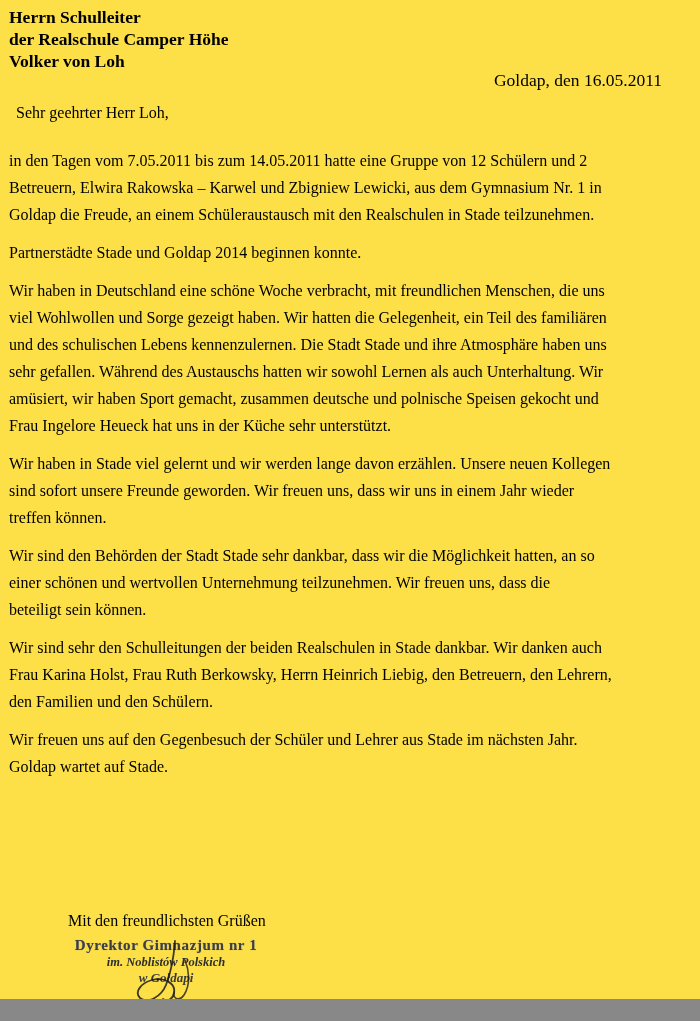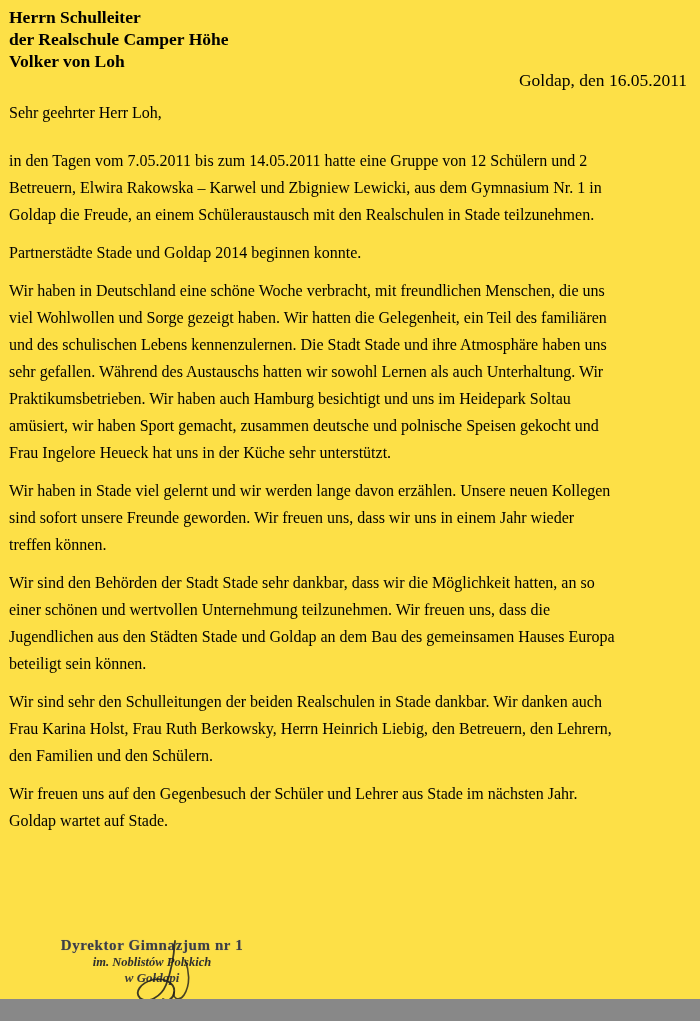--- a/index.html
+++ b/index.html
@@ -16,27 +16,27 @@
   .recipient {
     position: absolute;
     left: 9px; top: 6px;
     font-weight: bold;
     font-size: 17.5px;
     line-height: 22px;
     white-space: nowrap;
   }
   .date {
     position: absolute;
-    top: 70px; right: 13px;
+    top: 70px; right: 38px;
     font-size: 17.5px;
     white-space: nowrap;
   }
   .salutation {
     position: absolute;
-    left: 9px; top: 104px;
+    left: 16px; top: 104px;
     font-size: 16px;
     white-space: nowrap;
   }
   .body {
     position: absolute;
     left: 9px; top: 147px;
     width: 680px;
     font-size: 16px;
   }
   .para { margin: 0 0 11px 0; }
@@ -45,21 +45,21 @@
     white-space: nowrap;
   }
   .closing {
     position: absolute;
     left: 68px; top: 912px;
     font-size: 16px;
     white-space: nowrap;
   }
   .stamp {
     position: absolute;
-    left: 52px; top: 937px;
+    left: 66px; top: 937px;
     width: 200px;
     text-align: center;
     filter: blur(0.35px);
     user-select: none;
   }
   .stamp-l1 {
     font-weight: bold;
     font-size: 15px;
     letter-spacing: 0.6px;
     color: #3e3e3e;
@@ -116,46 +116,45 @@
         <div class="line">Goldap die Freude, an einem Schüleraustausch mit den Realschulen in Stade teilzunehmen.</div>
       </div>
       <div class="para">
         <div class="line">Partnerstädte Stade und Goldap 2014 beginnen konnte.</div>
       </div>
       <div class="para">
         <div class="line">Wir haben in Deutschland eine schöne Woche verbracht, mit freundlichen Menschen, die uns</div>
         <div class="line">viel Wohlwollen und Sorge gezeigt haben. Wir hatten die Gelegenheit, ein Teil des familiären</div>
         <div class="line">und des schulischen Lebens kennenzulernen. Die Stadt Stade und ihre Atmosphäre haben uns</div>
         <div class="line">sehr gefallen. Während des Austauschs hatten wir sowohl Lernen als auch Unterhaltung. Wir</div>
-        <div class="line">Praktikumsbetrieben. Wir haben auch Hamburg besichtigt und uns im Heidepark Soltau</div>
         <div class="line">amüsiert, wir haben Sport gemacht, zusammen deutsche und polnische Speisen gekocht und</div>
         <div class="line">Frau Ingelore Heueck hat uns in der Küche sehr unterstützt.</div>
       </div>
       <div class="para">
         <div class="line">Wir haben in Stade viel gelernt und wir werden lange davon erzählen. Unsere neuen Kollegen</div>
         <div class="line">sind sofort unsere Freunde geworden. Wir freuen uns, dass wir uns in einem Jahr wieder</div>
         <div class="line">treffen können.</div>
       </div>
       <div class="para">
         <div class="line">Wir sind den Behörden der Stadt Stade sehr dankbar, dass wir die Möglichkeit hatten, an so</div>
         <div class="line">einer schönen und wertvollen Unternehmung teilzunehmen. Wir freuen uns, dass die</div>
-        <div class="line">Jugendlichen aus den Städten Stade und Goldap an dem Bau des gemeinsamen Hauses Europa</div>
         <div class="line">beteiligt sein können.</div>
       </div>
       <div class="para">
         <div class="line">Wir sind sehr den Schulleitungen der beiden Realschulen in Stade dankbar. Wir danken auch</div>
         <div class="line">Frau Karina Holst, Frau Ruth Berkowsky, Herrn Heinrich Liebig, den Betreuern, den Lehrern,</div>
         <div class="line">den Familien und den Schülern.</div>
       </div>
       <div class="para">
         <div class="line">Wir freuen uns auf den Gegenbesuch der Schüler und Lehrer aus Stade im nächsten Jahr.</div>
         <div class="line">Goldap wartet auf Stade.</div>
       </div>
     </div>
 
+  <div class="closing">Mit den freundlichsten Grüßen</div>
 
   <div class="stamp">
     <div class="stamp-l1">Dyrektor Gimnazjum nr 1</div>
     <div class="stamp-l2">im. Noblistów Polskich</div>
     <div class="stamp-l3">w Gołdapi</div>
   </div>
 
   <svg class="signature" viewBox="0 0 85 66" xmlns="http://www.w3.org/2000/svg" aria-hidden="true">
     <path d="M47,1 C46,14 44,30 38,45 C33,57 20,64 12,58 C6,52 13,43 24,40 C36,37 48,43 46,53 C45,59 40,62 35,59" stroke="#1b1b1b" stroke-width="1.8" fill="none" stroke-linecap="round" opacity="0.85"></path>
     <path d="M57,20 C61,30 63,44 56,55 C52,61 45,60 46,52" stroke="#1b1b1b" stroke-width="1.6" fill="none" stroke-linecap="round" opacity="0.8"></path>

